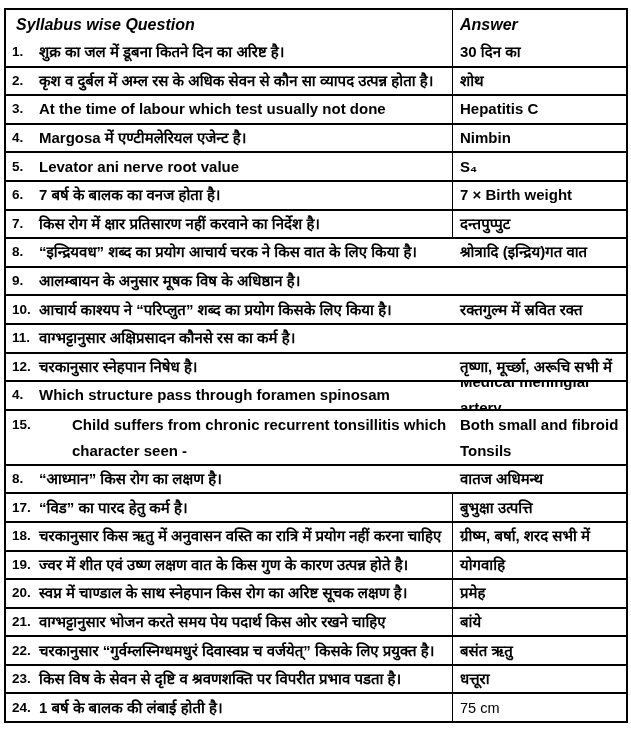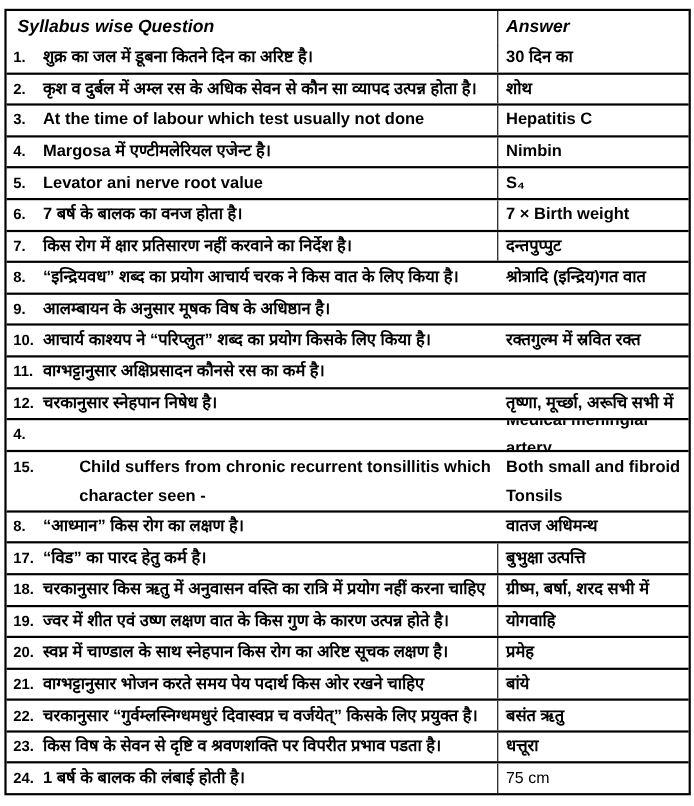--- a/index.html
+++ b/index.html
@@ -211,20 +211,21 @@
       <span class="num">12.</span>
       <span class="q-text">चरकानुसार स्नेहपान निषेध है।</span>
     </div>
     <div class="a-cell">
       <span class="a-text">तृष्णा, मूर्च्छा, अरूचि सभी में</span>
     </div>
   </div>
       <div class="row no-div">
     <div class="q-cell">
       <span class="num">4.</span>
+      <span class="q-text">Which structure pass through foramen spinosam</span>
     </div>
     <div class="a-cell">
       <span class="a-text">Medical meningial artery</span>
     </div>
   </div>
       <div class="row no-div tall">
     <div class="q-cell">
       <span class="num">15.</span>
       <span class="q-text">Child suffers from chronic recurrent tonsillitis which character seen -</span>
     </div>

